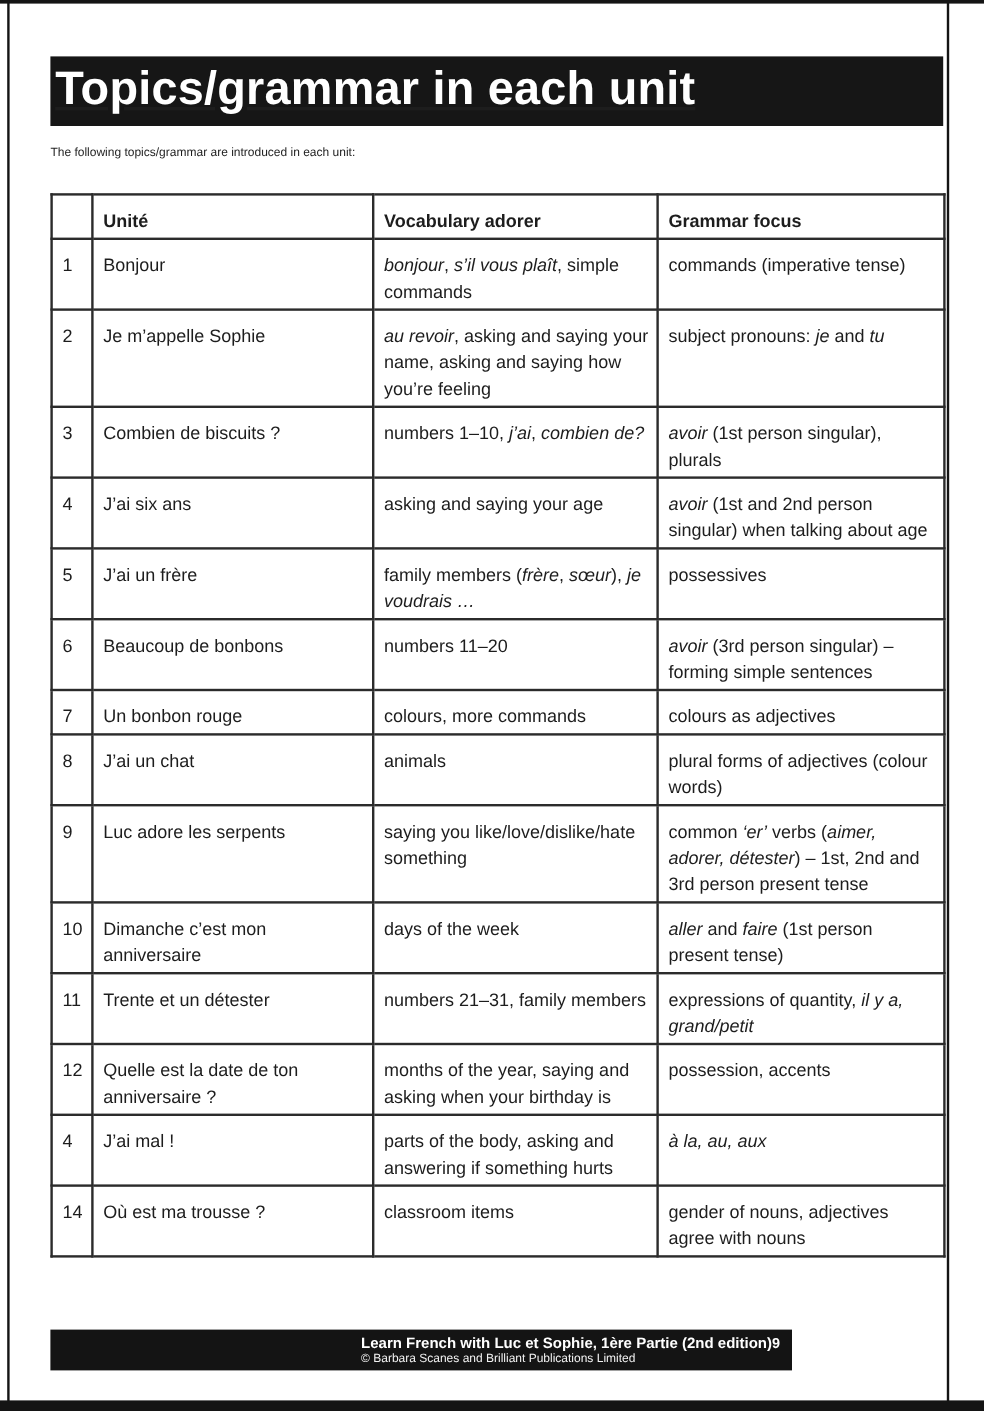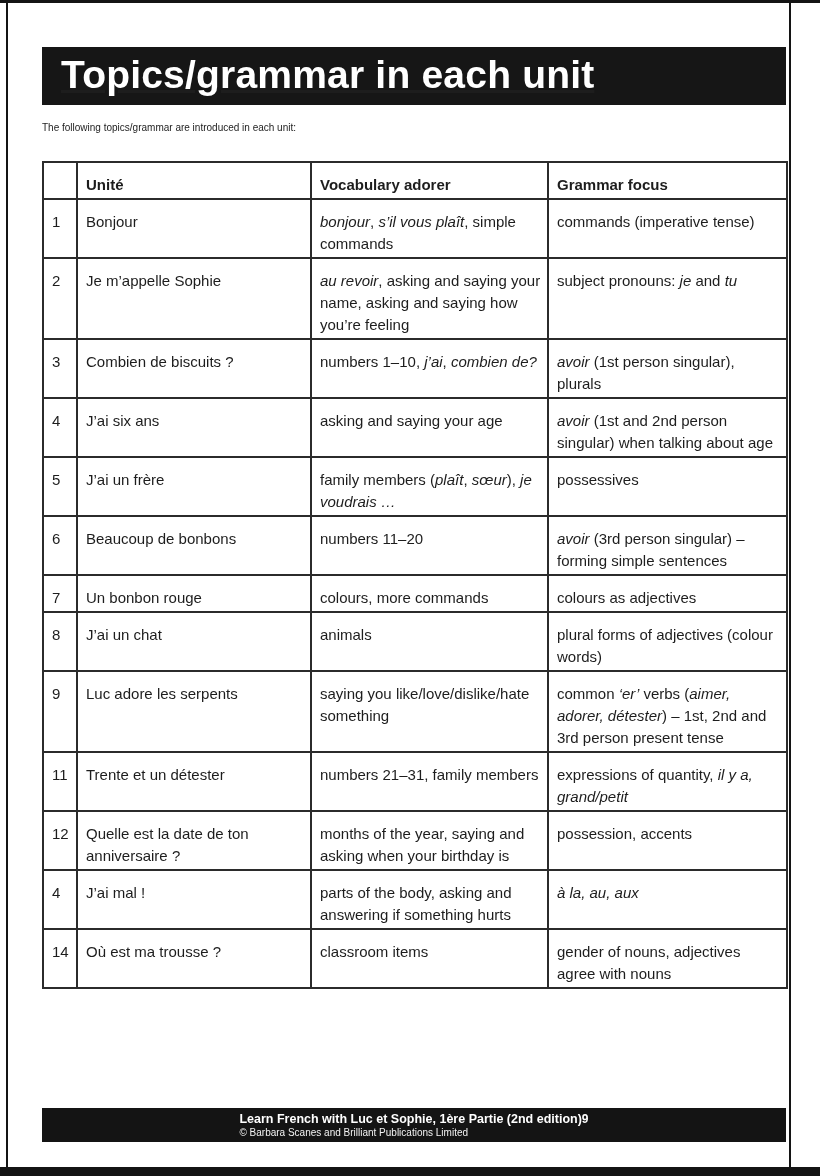--- a/index.html
+++ b/index.html
@@ -17,21 +17,21 @@
   .edge-left   { position: absolute; top: 0; left: 6px; width: 2px; height: 1176px; background: #141414; }
   .edge-right  { position: absolute; top: 0; left: 789px; width: 2px; height: 1176px; background: #141414; }
 
   .content { position: absolute; left: 42px; top: 0; width: 744px; }
 
   .title-bar {
     margin-top: 47px;
     height: 58px;
     background: #161616;
     display: flex; align-items: center;
-    padding-left: 19px;
+    padding-left: 4px;
     text-decoration: underline;
   }
   .title-bar h1 {
     color: #ffffff;
     font-size: 39px;
     font-weight: bold;
     letter-spacing: 0.2px;
     line-height: 1;
     padding-bottom: 4px;
   }
@@ -54,25 +54,25 @@
     line-height: 22px;
     vertical-align: top;
     text-align: left;
     padding: 11px 6px 2px 8px;
   }
   table.units th { font-weight: bold; }
   td.num { text-align: center; padding-left: 2px; padding-right: 2px; }
   .footer-bar {
     position: absolute;
     left: 42px; top: 1108px;
-    width: 744px; height: 34px;
+    width: 618px; height: 34px;
     background: #141414;
     color: #ffffff;
     display: flex;
-    justify-content: center;
+    justify-content: flex-end;
     align-items: flex-start;
     padding: 3px 10px 0 10px;
   }
   .footer-title { font-size: 12.5px; font-weight: bold; line-height: 16px; }
   .footer-copy  { font-size: 10px; line-height: 12px; color: #f2f2f2; }
   .footer-page  { font-size: 12px; font-weight: bold; line-height: 16px; }
   i { font-style: italic; }
 </style>
 </head>
 <body>
@@ -126,21 +126,21 @@
         </tr>
         <tr>
           <td class="num">4</td>
           <td>J’ai six ans</td>
           <td>asking and saying your age</td>
           <td><i>avoir</i> (1st and 2nd person singular) when talking about age</td>
         </tr>
         <tr>
           <td class="num">5</td>
           <td>J’ai un frère</td>
-          <td>family members (<i>plaît</i>, <i>sœur</i>), <i>je voudrais …</i></td>
+          <td>family members (<i>frère</i>, <i>sœur</i>), <i>je voudrais …</i></td>
           <td>possessives</td>
         </tr>
         <tr>
           <td class="num">6</td>
           <td>Beaucoup de bonbons</td>
           <td>numbers 11–20</td>
           <td><i>avoir</i> (3rd person singular) – forming simple sentences</td>
         </tr>
         <tr>
           <td class="num">7</td>
@@ -152,20 +152,26 @@
           <td class="num">8</td>
           <td>J’ai un chat</td>
           <td>animals</td>
           <td>plural forms of adjectives (colour words)</td>
         </tr>
         <tr>
           <td class="num">9</td>
           <td>Luc adore les serpents</td>
           <td>saying you like/love/dislike/hate something</td>
           <td>common <i>‘er’</i> verbs (<i>aimer, adorer, détester</i>) – 1st, 2nd and 3rd person present tense</td>
+        </tr>
+        <tr>
+          <td class="num">10</td>
+          <td>Dimanche c’est mon anniversaire</td>
+          <td>days of the week</td>
+          <td><i>aller</i> and <i>faire</i> (1st person present tense)</td>
         </tr>
         <tr>
           <td class="num">11</td>
           <td>Trente et un détester</td>
           <td>numbers 21–31, family members</td>
           <td>expressions of quantity, <i>il y a, grand/petit</i></td>
         </tr>
         <tr>
           <td class="num">12</td>
           <td>Quelle est la date de ton anniversaire ?</td>

